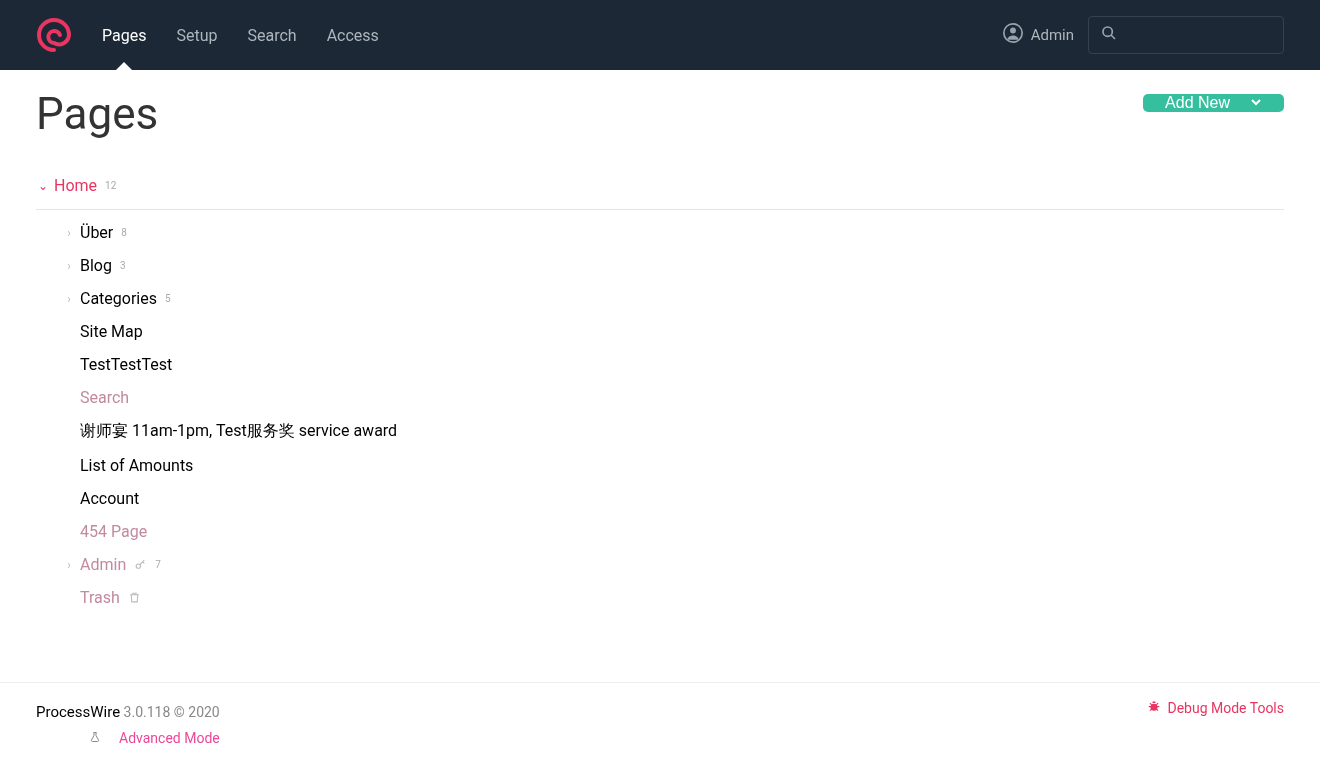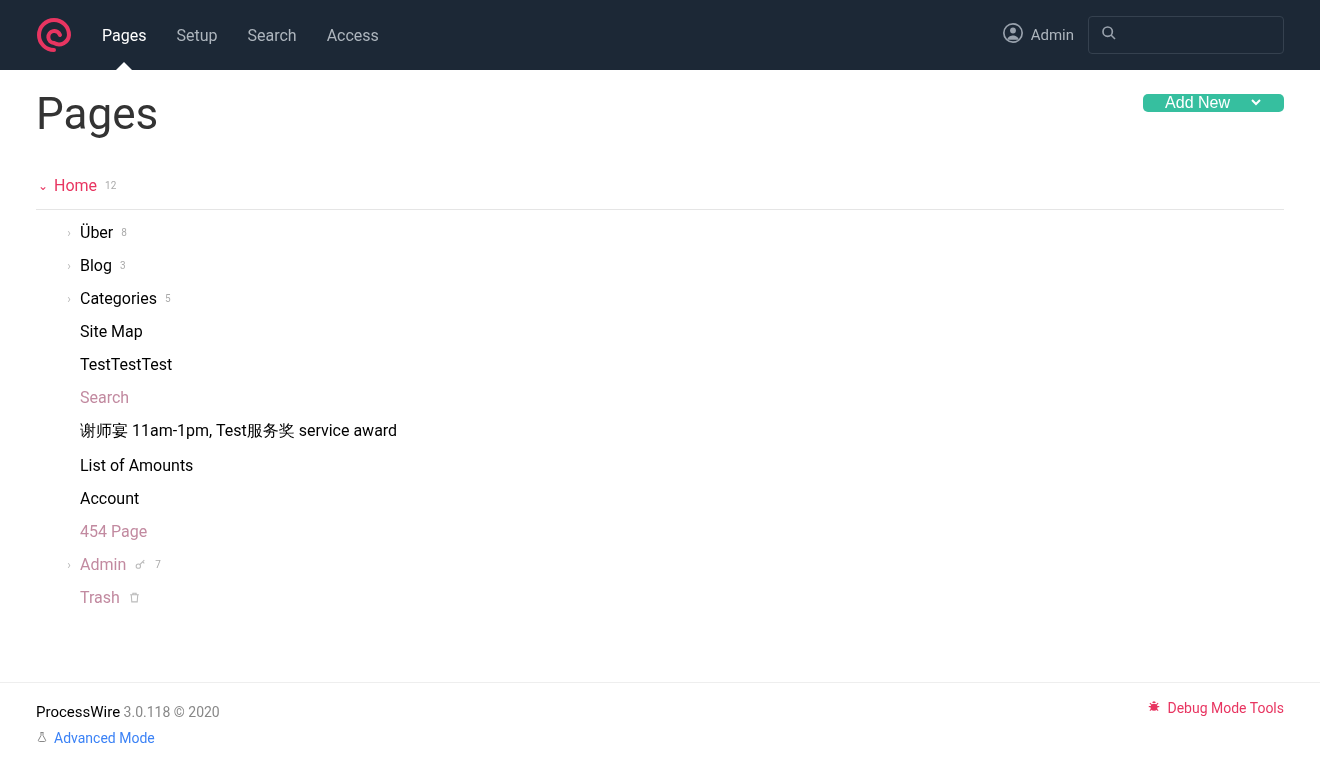--- a/index.html
+++ b/index.html
@@ -166,22 +166,22 @@
     padding: 16px 36px 20px 36px;
     display: flex;
     justify-content: space-between;
     align-items: flex-start;
     font-size: 14px;
     color: #888;
   }
   .footer-left { line-height: 1.8; }
   .footer-left .product { color: #000000; font-size: 15px; }
   .footer-left .adv-mode {
-    display: flex; align-items: center; gap: 6px;
-    color: #3b82f6; font-size: 14px;
+    display: flex; align-items: center; gap: 18px;
+    color: #ec4899; font-size: 14px; justify-content: flex-end;
   }
   .footer-left .adv-mode svg { width: 12px; height: 12px; }
   .debug-link {
     color: #e83561;
     display: inline-flex;
     align-items: flex-end;
     gap: 6px;
     cursor: pointer;
   }
   .debug-link svg { width: 14px; height: 14px; }

